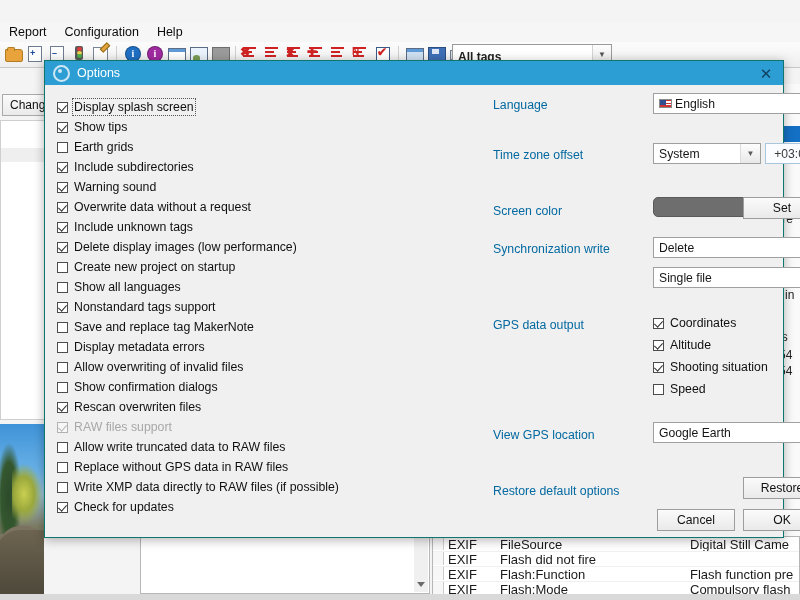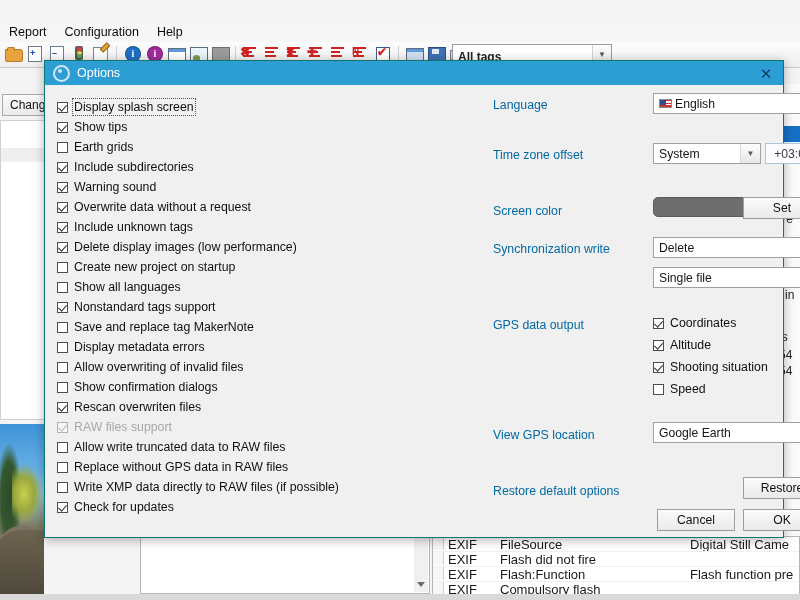--- a/index.html
+++ b/index.html
@@ -352,20 +352,21 @@
     </div>
     <div class="exif-row">
       <span class="gut"></span>
       <span class="c1">EXIF</span>
       <span class="c2">Flash:Function</span>
       <span class="c3">Flash function pre</span>
     </div>
     <div class="exif-row">
       <span class="gut"></span>
       <span class="c1">EXIF</span>
+      <span class="c2">Flash:Mode</span>
       <span class="c3">Compulsory flash</span>
     </div>
   </div>
 
   <div class="bg-statusbar"></div>
 </div>
 
 <div id="dialog">
 
   <div class="titlebar">

